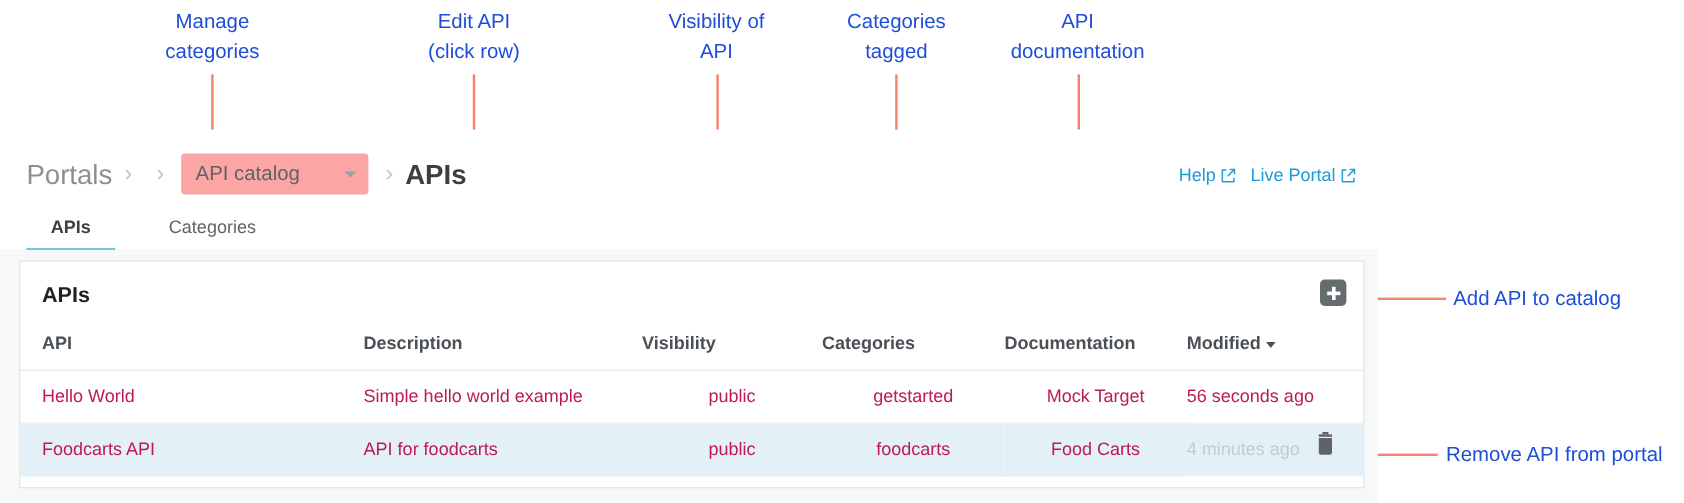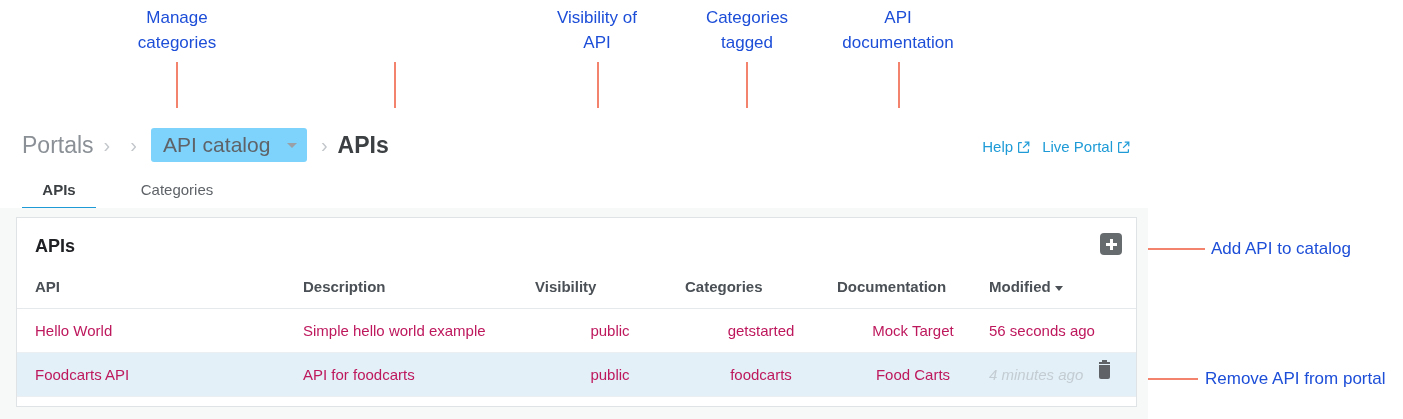--- a/index.html
+++ b/index.html
@@ -37,23 +37,23 @@
     position:absolute;left:22px;top:20px;height:34px;
     display:flex;align-items:center;gap:0px;
     font-size:23px;color:#9aa0a6;
   }
   .bc-item{color:#8a9096;font-weight:400;}
   .bc-item.strong{color:#5f6368;}
   .bc-item.current{color:#3c4043;font-weight:700;}
   .bc-sep{color:#c3c7cb;margin:0 10px;font-size:20px;}
   .bc-select{
     display:inline-flex;align-items:center;justify-content:space-between;
-    background:#7dd3fc;border-radius:3px;
+    background:#fca5a5;border-radius:3px;
     height:34px;width:156px;padding:0 10px 0 12px;box-sizing:border-box;
-    font-size:21px;color:#5f6368;margin:0 4px;
+    font-size:17px;color:#5f6368;margin:0 4px;
   }
   .caret{width:0;height:0;border-left:5px solid transparent;border-right:5px solid transparent;border-top:5px solid #9aa0a6;}
 
   .toplinks{
     position:absolute;right:18px;top:30px;
     display:flex;align-items:center;gap:12px;
     font-size:15px;color:#1e9bd7;
   }
   .toplink{display:inline-flex;align-items:center;gap:4px;color:#1e9bd7;text-decoration:none;cursor:pointer;}
   .ext-ico{display:inline-block;width:13px;height:13px;}
@@ -98,21 +98,21 @@
   }
   table.grid th{
     text-align:left;font-size:15px;font-weight:700;color:#4a5055;
     padding:0 0 13px 0;border-bottom:1px solid #e6e9eb;
   }
   table.grid td{
     font-size:15px;color:#be185d;height:43px;padding:0;
     border-bottom:1px solid #eceff1;
   }
   tr.row-hover td{background:#e3f0f7;}
-  tr.row-hover td.muted{color:#c3ccd2;font-style:italic;}
+  tr.row-hover td.muted{color:#c3ccd2;}
   .c-api{width:268px;padding-left:18px !important;}
   .c-desc{width:232px;}
   .c-vis{width:150px;text-align:center;}
   .c-cat{width:152px;text-align:center;}
   .c-doc{width:152px;text-align:center;}
   .c-mod{width:auto;margin-left:12px;}
   th.c-api{padding-left:18px;}
   td.c-api{padding-left:18px;}
   th.c-vis,td.c-vis,th.c-cat,td.c-cat,th.c-doc,td.c-doc{text-align:center;}
   .sort-caret{display:inline-block;margin-left:4px;width:0;height:0;
@@ -125,20 +125,22 @@
   .trash .can{position:absolute;top:3px;left:2px;width:11px;height:14px;background:#5f6368;border-radius:0 0 2px 2px;}
   .modcell{position:relative;}
 </style>
 </head>
 <body>
 
 <div class="stage">
 
   <div class="ann-label" style="left:106px;top:5px;width:142px;">Manage
 categories</div>
+  <div class="ann-label" style="left:324px;top:5px;width:142px;">Edit API
+(click row)</div>
   <div class="ann-label" style="left:526px;top:5px;width:142px;">Visibility of
 API</div>
   <div class="ann-label" style="left:676px;top:5px;width:142px;">Categories
 tagged</div>
   <div class="ann-label" style="left:827px;top:5px;width:142px;">API
 documentation</div>
   <div class="ann-label left" style="left:1211px;top:236px;">Add API to catalog</div>
   <div class="ann-label left" style="left:1205px;top:366px;">Remove API from portal</div>
 
   <div class="ann-vline" style="left:176px;top:62px;height:110px;"></div>

